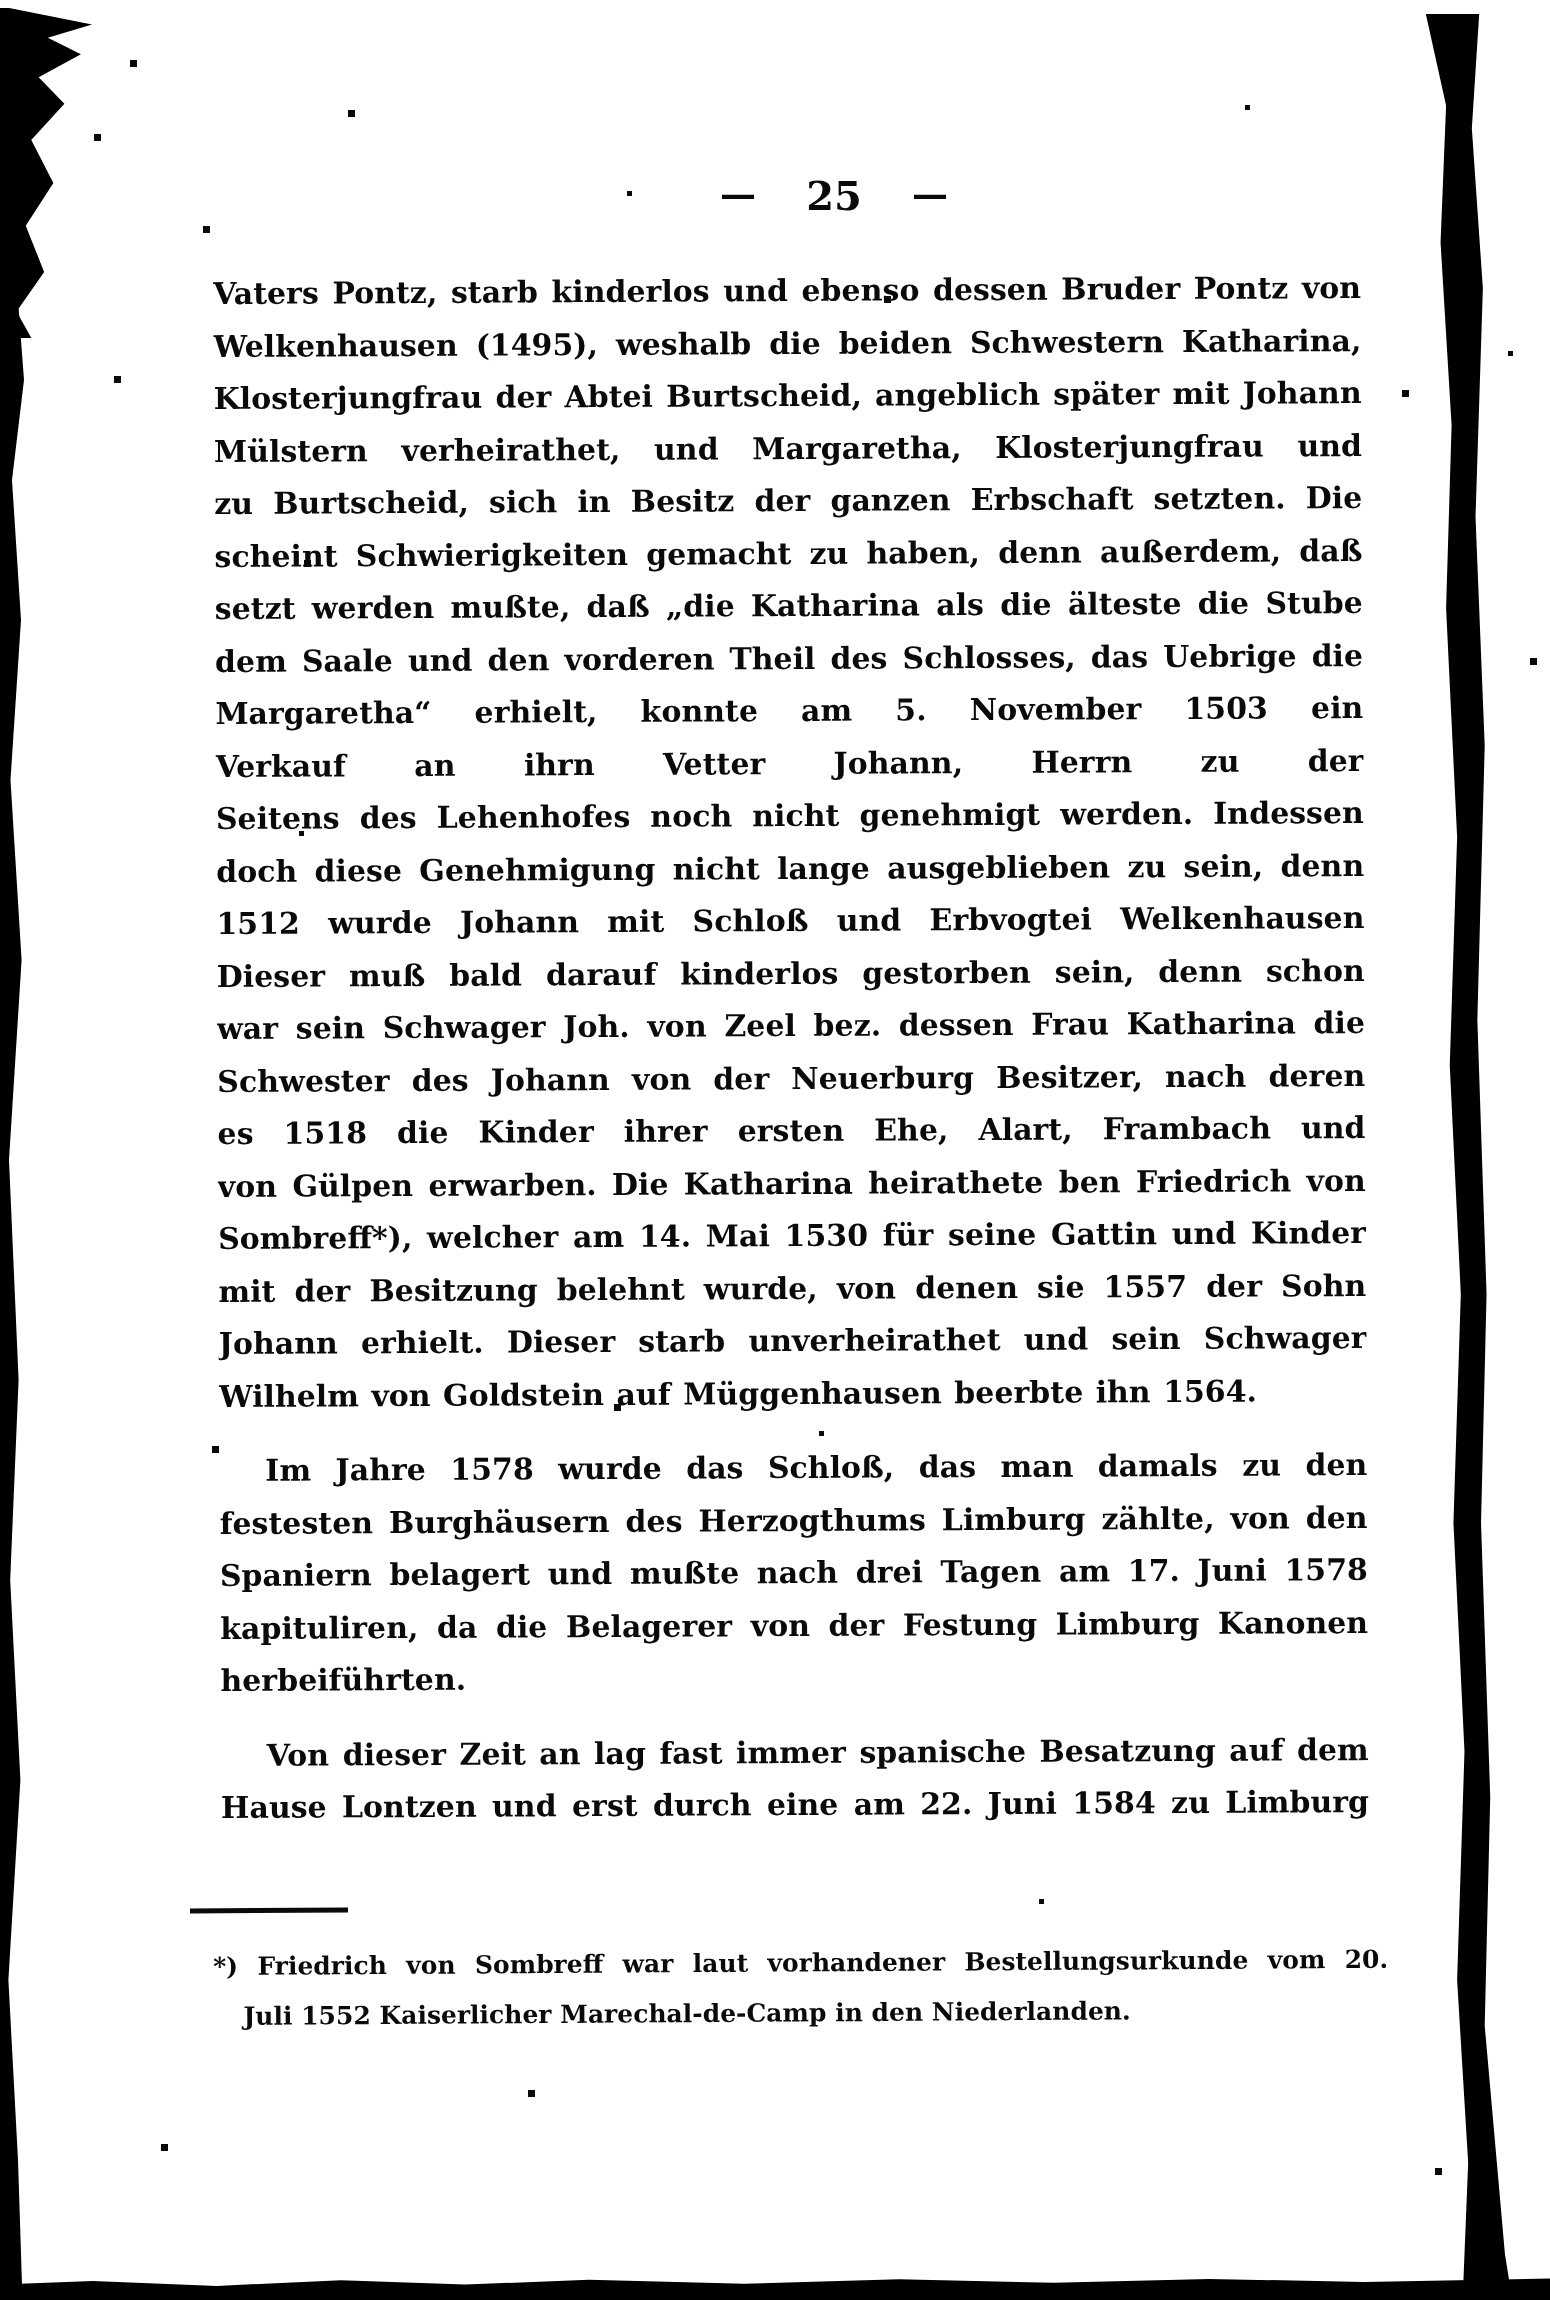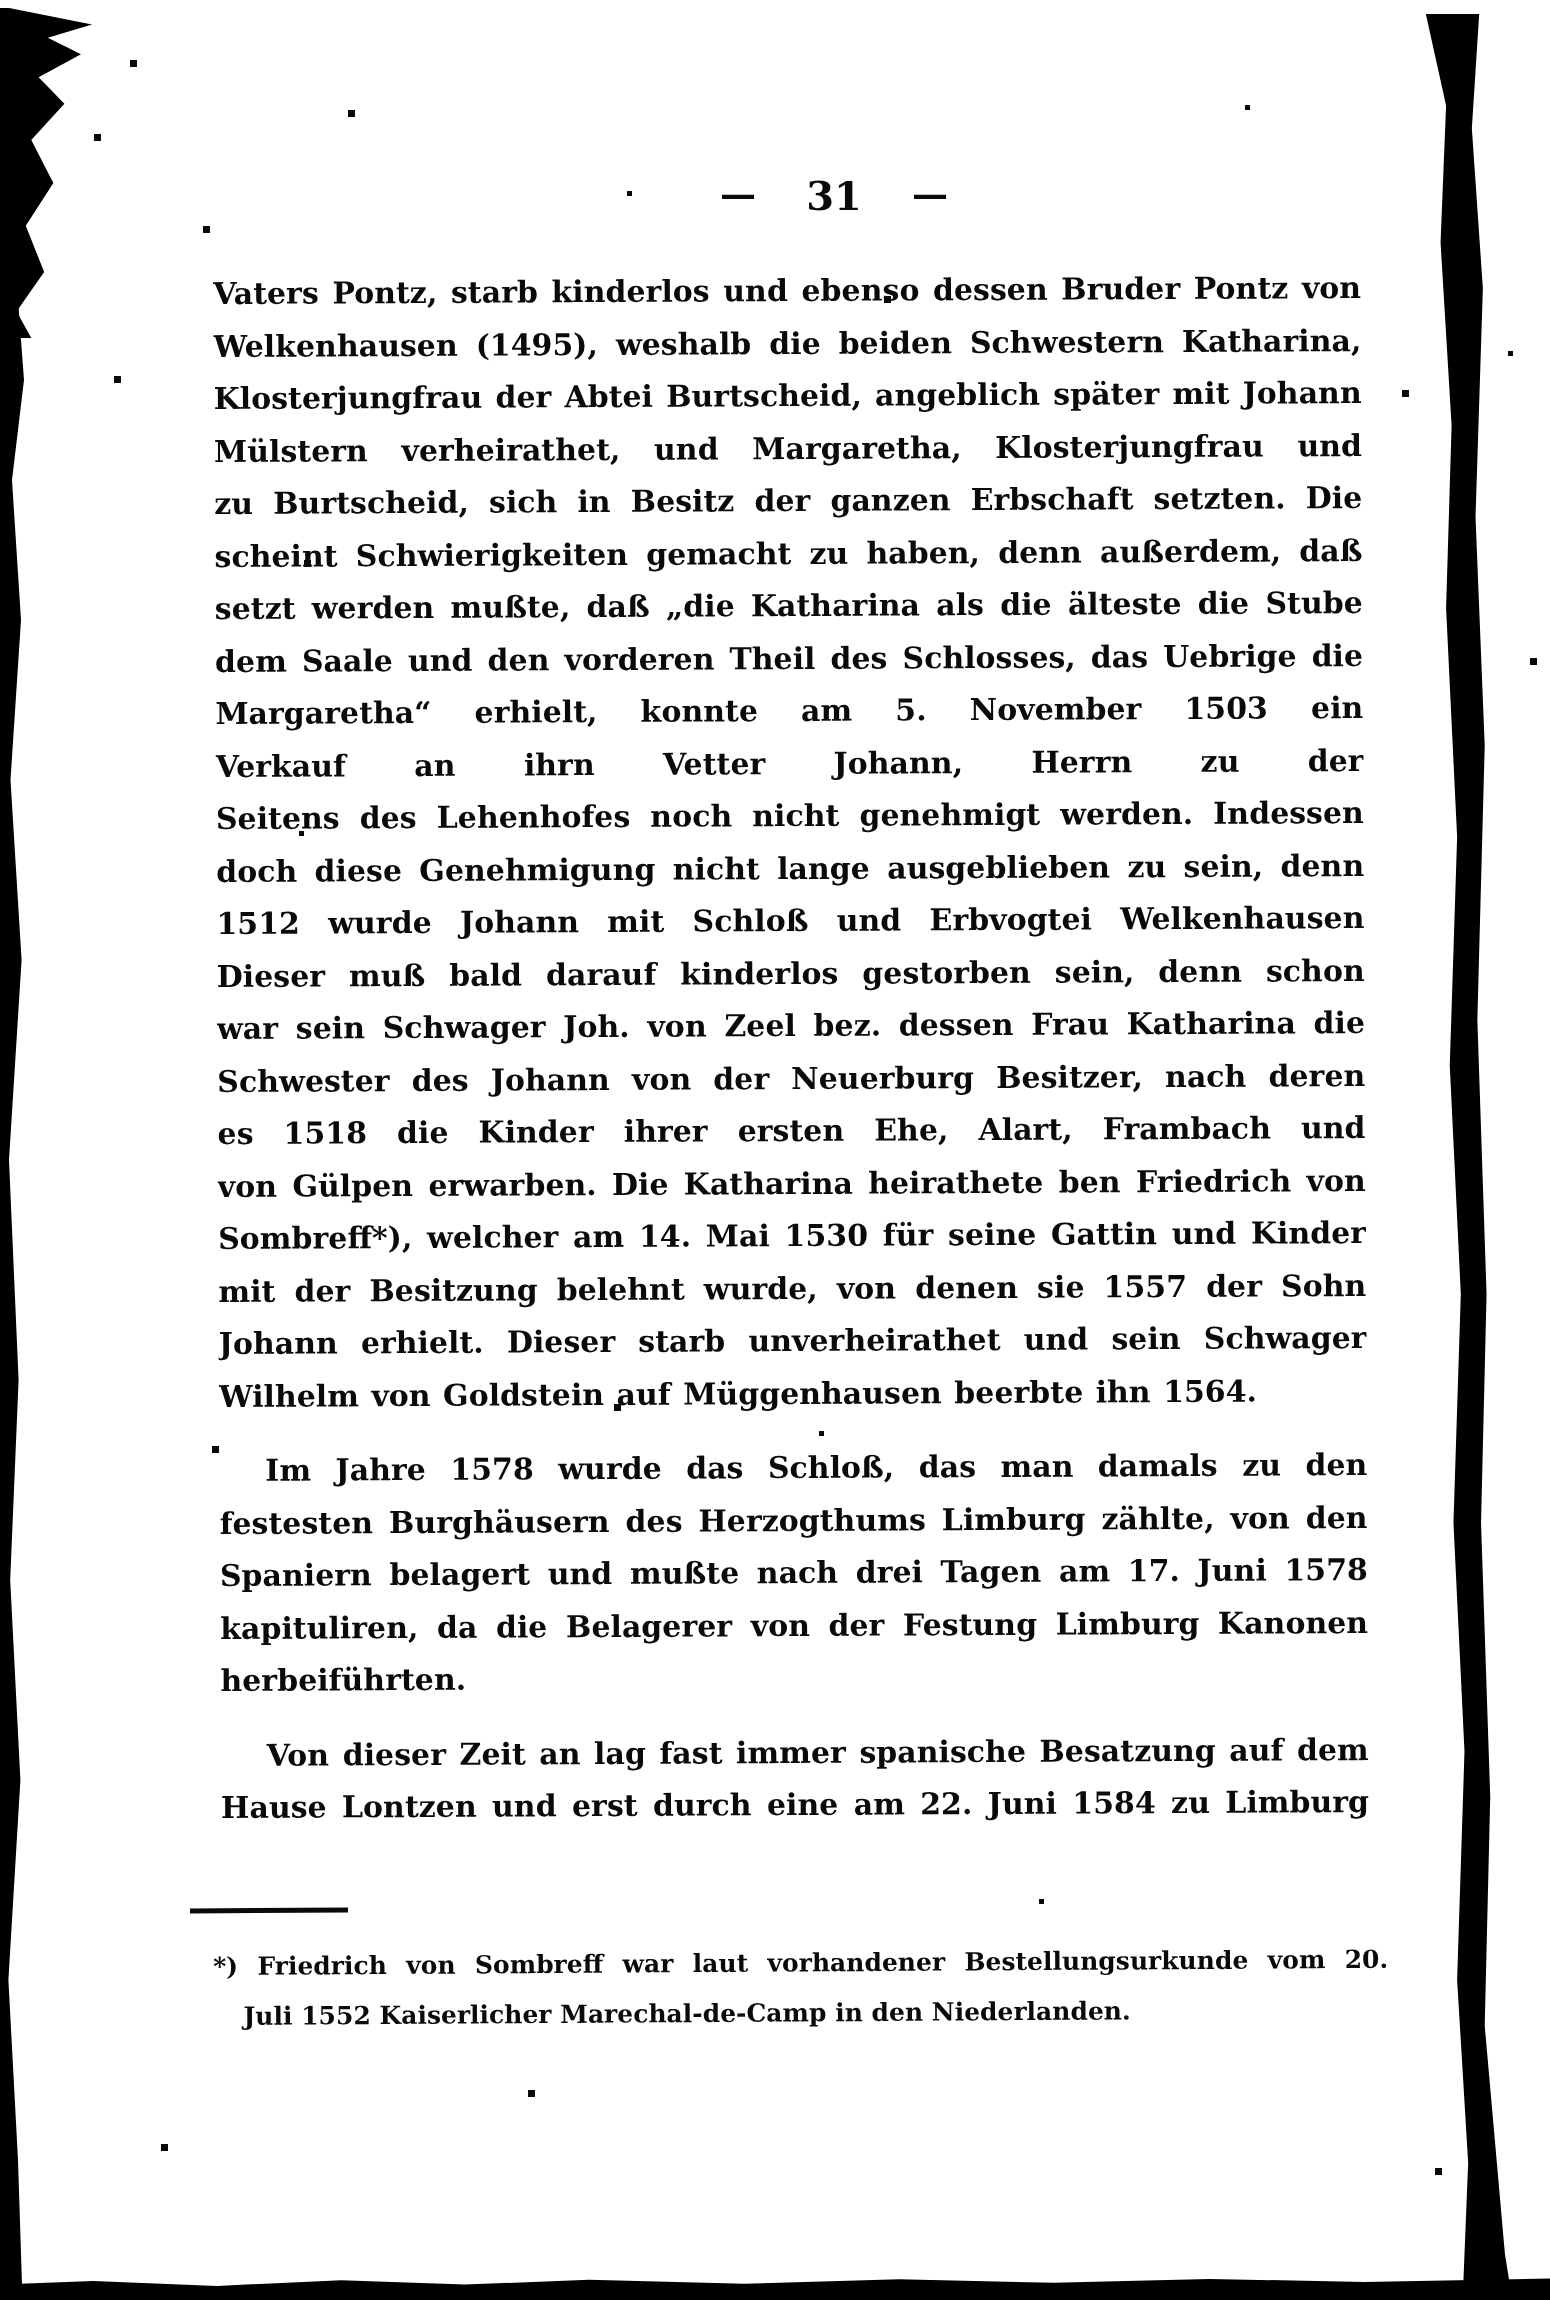--- a/index.html
+++ b/index.html
@@ -83,21 +83,21 @@
       1437px 2170px 0 2px #0a0a0a, 1040px 1900px 0 1px #0a0a0a;
   }
 </style>
 </head>
 <body>
 
 <div class="page">
 
   <div class="pagehead">
     <span class="dash">—</span>
-    <span class="num">31</span>
+    <span class="num">25</span>
     <span class="dash">—</span>
   </div>
 
   <div class="text-block">
       <div class="para">
         <div class="line">Vaters Pontz, starb kinderlos und ebenso dessen Bruder Pontz von</div>
         <div class="line">Welkenhausen (1495), weshalb die beiden Schwestern Katharina,</div>
         <div class="line">Klosterjungfrau der Abtei Burtscheid, angeblich später mit Johann von</div>
         <div class="line">Mülstern verheirathet, und Margaretha, Klosterjungfrau und Priorin</div>
         <div class="line">zu Burtscheid, sich in Besitz der ganzen Erbschaft setzten. Die Theilung</div>

